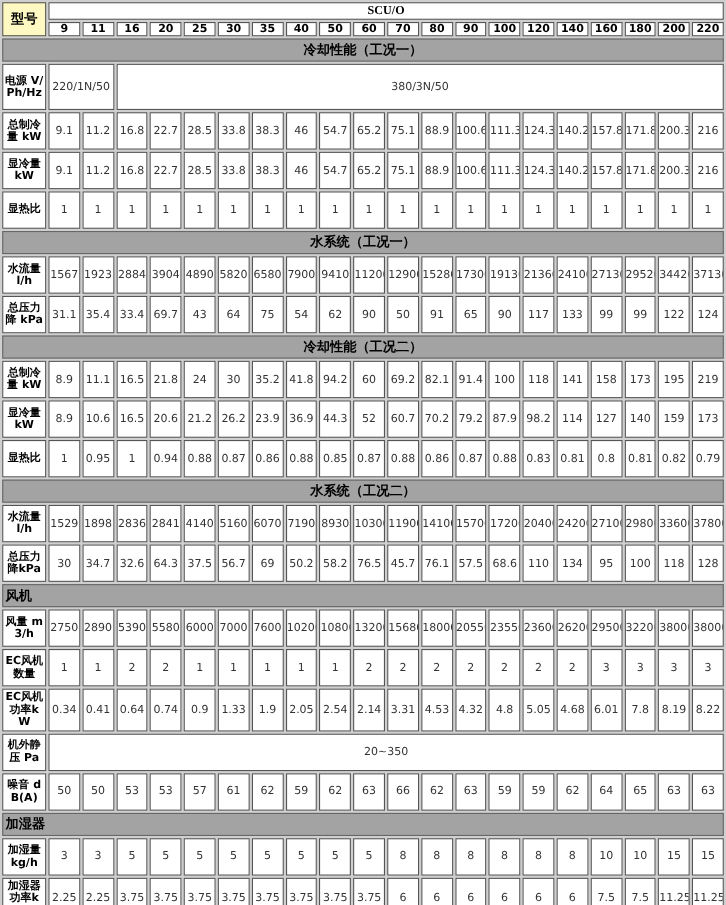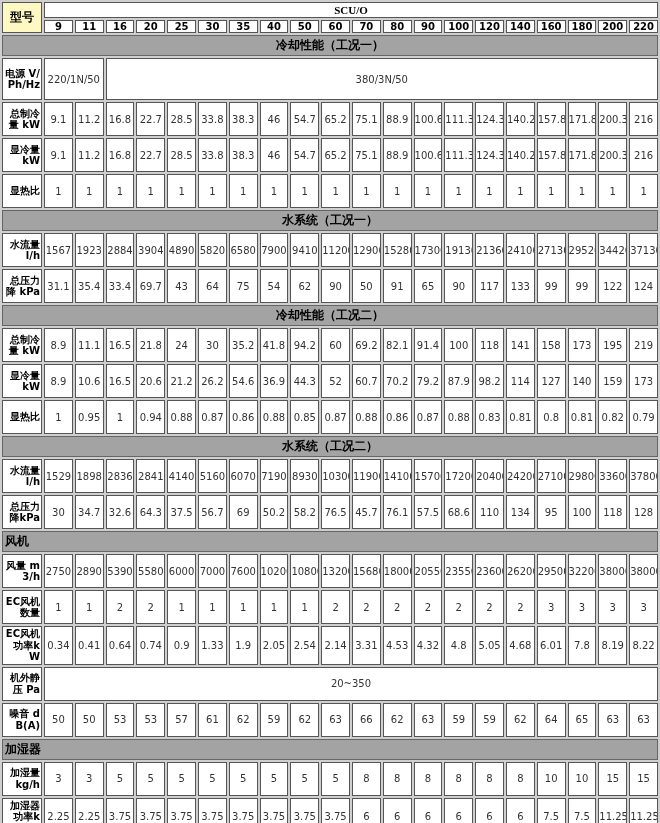--- a/index.html
+++ b/index.html
@@ -4,21 +4,21 @@
 <style>
   html,body{margin:0;padding:0;background:#ffffff;}
   body{width:660px;font-family:"DejaVu Sans","Liberation Sans",sans-serif;}
   table{width:660px;border-collapse:separate;border-spacing:2px;background:#cfcfcf;table-layout:fixed;}
   td{overflow:hidden;}
   .model{background:#fef9c3;border:1px solid #555;font-weight:bold;font-size:12px;text-align:left;padding:1px 7px;color:#000;}
   .series{background:#ffffff;border:1px solid #555;font-weight:bold;font-size:11px;text-align:center;height:11px;color:#000;font-family:Liberation Serif, serif;}
   .col-head{background:#ffffff;border:1px solid #555;font-weight:bold;font-size:10px;text-align:center;height:11px;color:#000;padding:0;}
   .band{background:#a3a3a3;border:1px solid #666;font-weight:bold;font-size:12px;text-align:center;height:16px;color:#000;padding:1px 2px;}
   .band-left{text-align:left;}
-  .lbl{background:#ffffff;border:1px solid #555;font-weight:bold;font-size:10px;line-height:1.15;text-align:right;padding:1px 1px;color:#000;height:30px;word-break:break-all;}
+  .lbl{background:#ffffff;border:1px solid #555;font-weight:bold;font-size:10px;line-height:1.15;text-align:center;padding:1px 1px;color:#000;height:30px;word-break:break-all;}
   .val{background:#ffffff;border:1px solid #555;font-size:10px;text-align:center;color:#333;height:30px;padding:0;}
   .tall{height:38px;}
   .span-left{text-align:center;}
 </style>
 </head>
 <body>
 
 <table>
   <colgroup>
     <col style="width:40px;">
@@ -206,21 +206,21 @@
         <td class="val">219</td>
       </tr>
       <tr>
         <td class="lbl">显冷量 kW</td>
         <td class="val">8.9</td>
         <td class="val">10.6</td>
         <td class="val">16.5</td>
         <td class="val">20.6</td>
         <td class="val">21.2</td>
         <td class="val">26.2</td>
-        <td class="val">54.6</td>
+        <td class="val">23.9</td>
         <td class="val">36.9</td>
         <td class="val">44.3</td>
         <td class="val">52</td>
         <td class="val">60.7</td>
         <td class="val">70.2</td>
         <td class="val">79.2</td>
         <td class="val">87.9</td>
         <td class="val">98.2</td>
         <td class="val">114</td>
         <td class="val">127</td>

